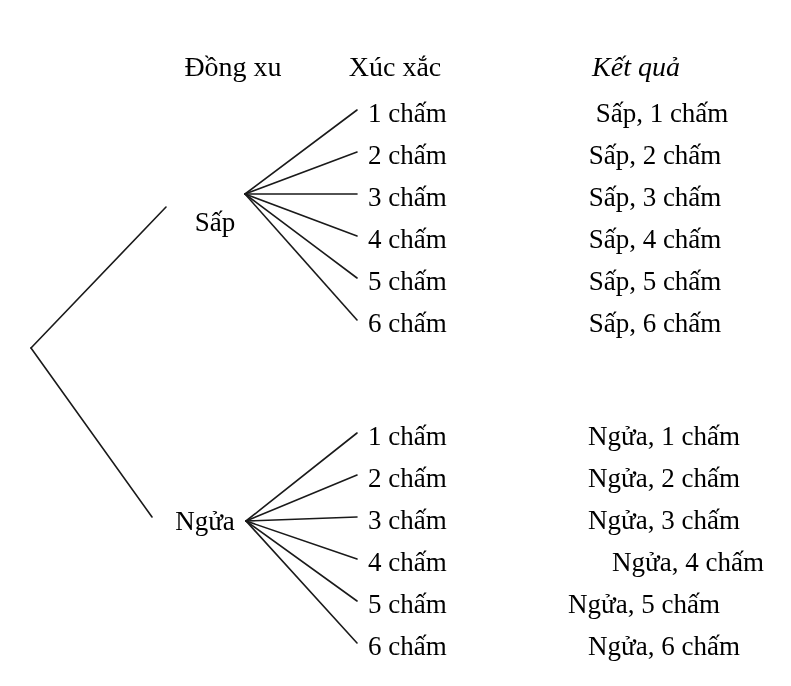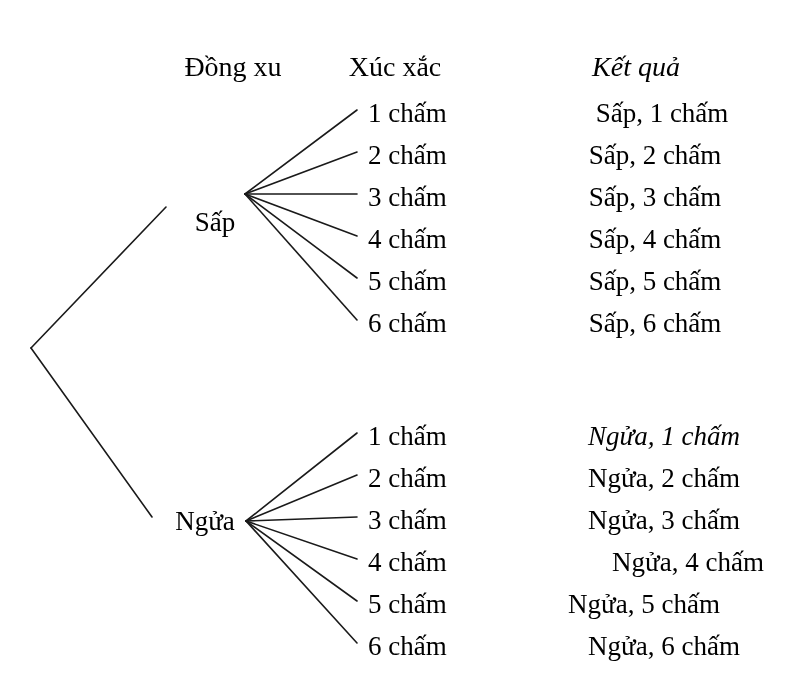--- a/index.html
+++ b/index.html
@@ -96,21 +96,21 @@
     </div>
   <div id="outcome-top-group">
       <div class="lbl ctr" style="left: 662px; top: 113px; text-align: right;">Sấp, 1 chấm</div>
       <div class="lbl ctr" style="left: 655px; top: 155px;">Sấp, 2 chấm</div>
       <div class="lbl ctr" style="left: 655px; top: 197px;">Sấp, 3 chấm</div>
       <div class="lbl ctr" style="left: 655px; top: 239px;">Sấp, 4 chấm</div>
       <div class="lbl ctr" style="left: 655px; top: 281px;">Sấp, 5 chấm</div>
       <div class="lbl ctr" style="left: 655px; top: 323px;">Sấp, 6 chấm</div>
     </div>
   <div id="outcome-bottom-group">
-      <div class="lbl ctr" style="left: 664px; top: 436px; font-style: italic;">Ngửa, 1 chấm</div>
+      <div class="lbl ctr" style="left: 664px; top: 436px;">Ngửa, 1 chấm</div>
       <div class="lbl ctr" style="left: 664px; top: 478px;">Ngửa, 2 chấm</div>
       <div class="lbl ctr" style="left: 664px; top: 520px;">Ngửa, 3 chấm</div>
       <div class="lbl ctr" style="left: 688px; top: 562px;">Ngửa, 4 chấm</div>
       <div class="lbl ctr" style="left: 644px; top: 604px;">Ngửa, 5 chấm</div>
       <div class="lbl ctr" style="left: 664px; top: 646px; text-align: right;">Ngửa, 6 chấm</div>
     </div>
 
 </div>
 
 </body></html>

